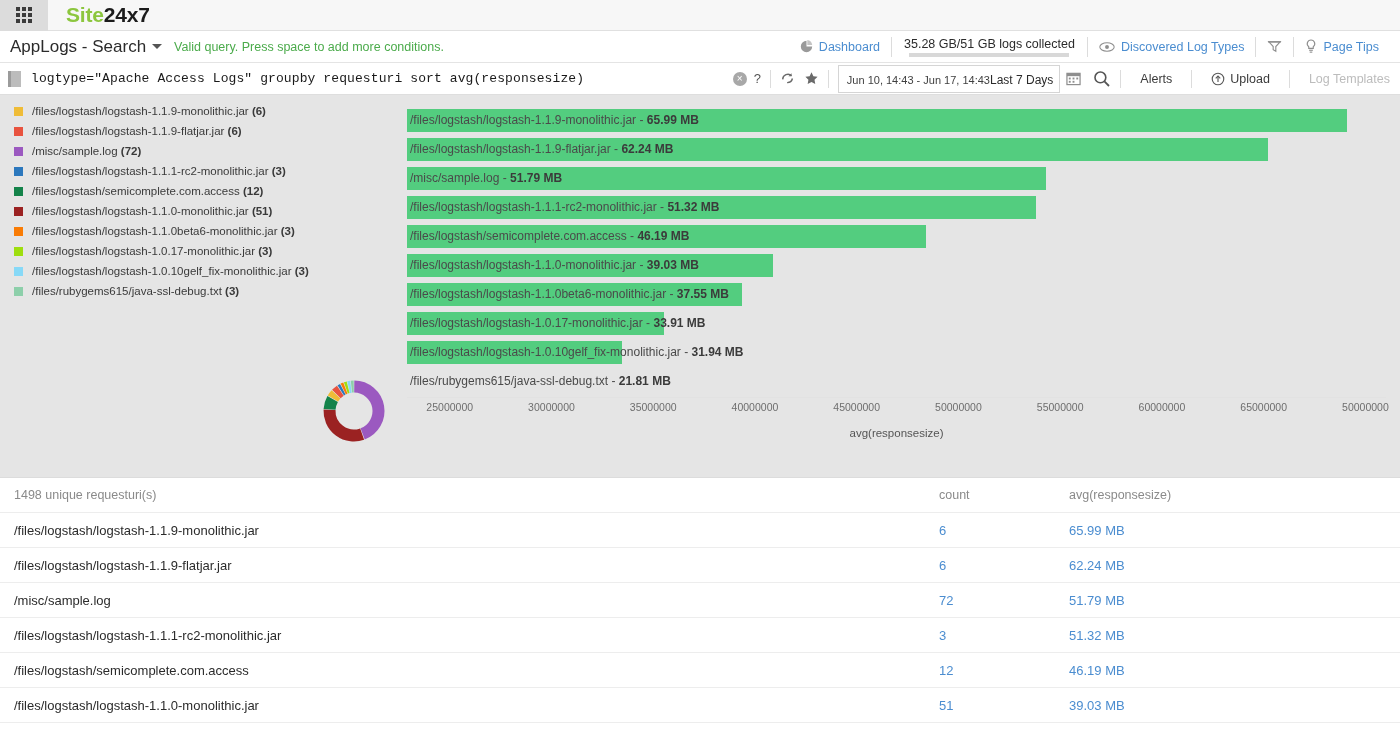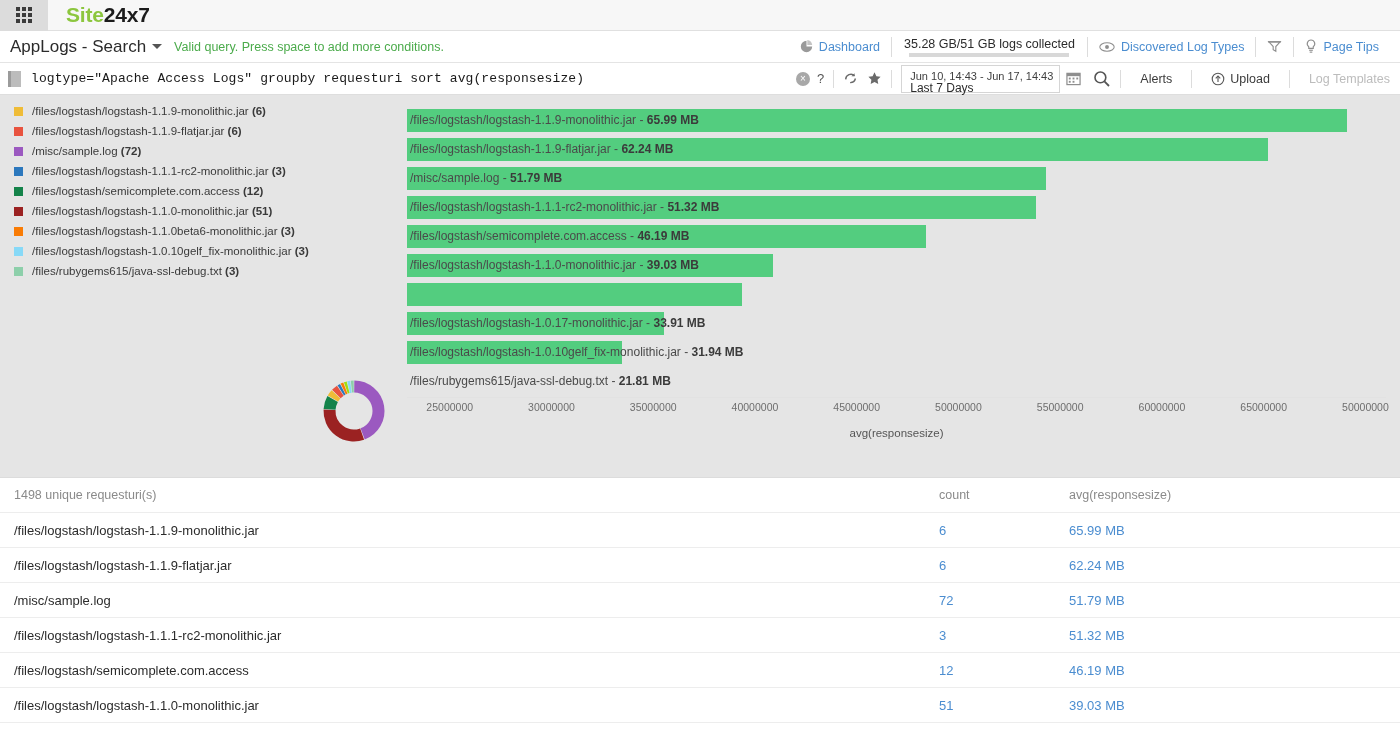--- a/index.html
+++ b/index.html
@@ -143,21 +143,21 @@
   }
   .qb-x {
     width: 14px; height: 14px; border-radius: 50%;
     background: #a8a8a8; color: #fff;
     font-size: 10px; line-height: 14px; text-align: center;
     cursor: pointer;
   }
   .qb-q { color: #555; font-size: 13px; margin-left: 7px; cursor: pointer; }
   .qb-sep { width: 1px; height: 18px; background: #dcdcdc; margin: 0 9px; }
   .daterange {
-    display: flex; flex-direction: column; justify-content: center;
+    display: flex; flex-direction: row; justify-content: center;
     padding: 8px 6px 0 8px;
     border: 1px solid #d5d5d5;
     background: #fff;
     height: 28px;
     cursor: pointer;
   }
   .daterange .dr-top { font-size: 11px; color: #3f3f3f; line-height: 12px; white-space: nowrap; }
   .daterange .dr-bot { font-size: 12px; color: #2b2b2b; line-height: 13px; white-space: nowrap; }
   .qb-label { color: #3b3b3b; padding: 0 10px; cursor: pointer; white-space: nowrap; }
   .qb-label.disabled { color: #bcbcbc; cursor: default; }
@@ -438,20 +438,24 @@
       </div>
       <div class="legend-row">
         <span class="legend-swatch" style="background: rgb(155, 34, 34);"></span>
         <span>/files/logstash/logstash-1.1.0-monolithic.jar <b>(51)</b></span>
       </div>
       <div class="legend-row">
         <span class="legend-swatch" style="background: rgb(249, 124, 5);"></span>
         <span>/files/logstash/logstash-1.1.0beta6-monolithic.jar <b>(3)</b></span>
       </div>
       <div class="legend-row">
+        <span class="legend-swatch" style="background: rgb(158, 222, 15);"></span>
+        <span>/files/logstash/logstash-1.0.17-monolithic.jar <b>(3)</b></span>
+      </div>
+      <div class="legend-row">
         <span class="legend-swatch" style="background: rgb(135, 217, 247);"></span>
         <span>/files/logstash/logstash-1.0.10gelf_fix-monolithic.jar <b>(3)</b></span>
       </div>
       <div class="legend-row">
         <span class="legend-swatch" style="background: rgb(141, 207, 170);"></span>
         <span>/files/rubygems615/java-ssl-debug.txt <b>(3)</b></span>
       </div>
     </div>
 
   <svg class="donut" id="donut" viewBox="0 0 66 66">
@@ -487,20 +491,21 @@
       <div class="bar-row">
         <div class="bar" style="width: 53%; background: rgb(83, 205, 127);"></div>
         <div class="bar-label">/files/logstash/semicomplete.com.access - <span class="val">46.19 MB</span></div>
       </div>
       <div class="bar-row">
         <div class="bar" style="width: 37.4%; background: rgb(83, 205, 127);"></div>
         <div class="bar-label">/files/logstash/logstash-1.1.0-monolithic.jar - <span class="val">39.03 MB</span></div>
       </div>
       <div class="bar-row">
         <div class="bar" style="width: 34.2%; background: rgb(83, 205, 127);"></div>
+        <div class="bar-label">/files/logstash/logstash-1.1.0beta6-monolithic.jar - <span class="val">37.55 MB</span></div>
       </div>
       <div class="bar-row">
         <div class="bar" style="width: 26.3%; background: rgb(83, 205, 127);"></div>
         <div class="bar-label">/files/logstash/logstash-1.0.17-monolithic.jar - <span class="val">33.91 MB</span></div>
       </div>
       <div class="bar-row">
         <div class="bar" style="width: 22%; background: rgb(83, 205, 127);"></div>
         <div class="bar-label">/files/logstash/logstash-1.0.10gelf_fix-monolithic.jar - <span class="val">31.94 MB</span></div>
       </div>
       <div class="bar-row">

